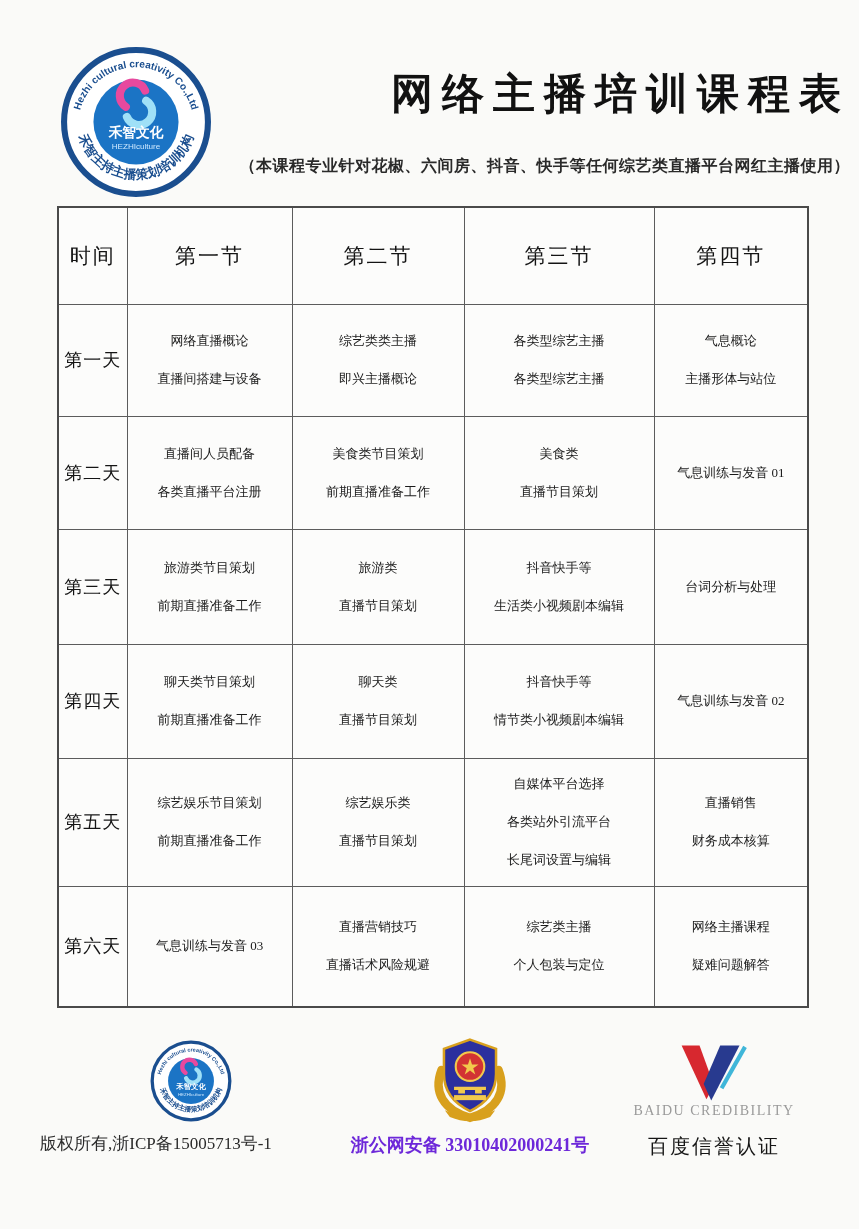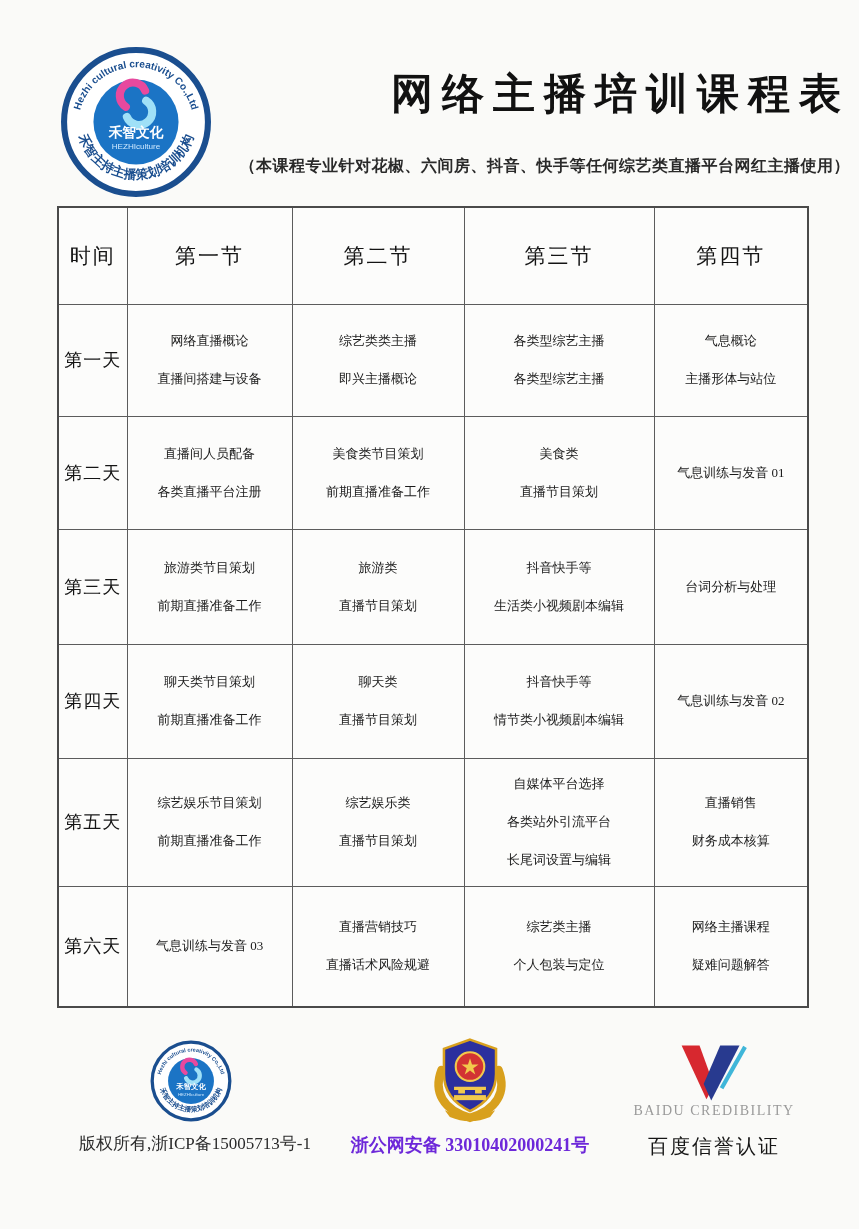--- a/index.html
+++ b/index.html
@@ -41,21 +41,21 @@
   }
   .course-table td { text-align:center; vertical-align:middle; }
   .day-cell { font-size:18px; letter-spacing:1px; color:#141414; }
   .content-cell { font-size:13px; color:#1a1a1a; padding:4px 4px; }
   .cell-line { line-height:38px; white-space:nowrap; }
 
   
   .doc-footer { position:absolute; left:0; top:1006px; width:859px; height:223px;
     font-family:"Liberation Sans","DejaVu Sans",sans-serif; }
   .copyright {
-    position:absolute; left:40px; top:1132px; width:310px; text-align:center;
+    position:absolute; left:40px; top:1132px; width:310px; text-align:left;
     font-size:17px; color:#2b2b2b;
   }
   .police-badge { position:absolute; left:428px; top:1036px; width:84px; height:88px; }
   .police-badge svg { width:100%; height:100%; display:block; }
   .police-text {
     position:absolute; left:330px; top:1133px; width:280px; text-align:center;
     font-size:18px; font-weight:700; color:#6d28d9;
   }
   .baidu-box { position:absolute; left:624px; top:1040px; width:180px; text-align:center; }
   .baidu-logo { width:78px; height:62px; margin:0 auto; }

